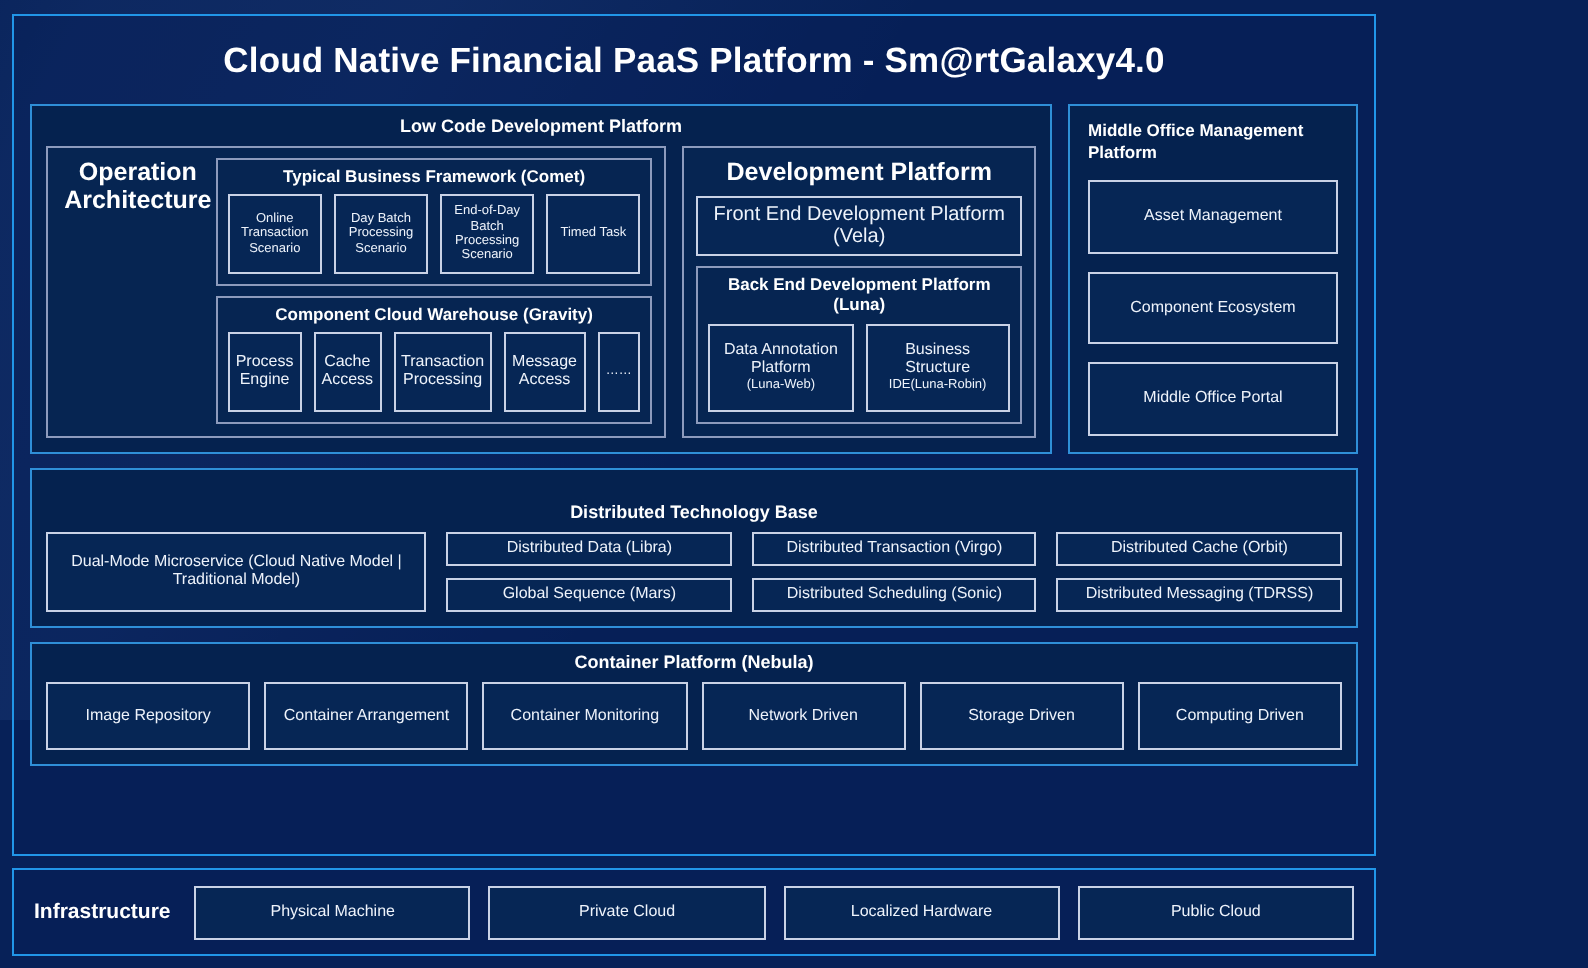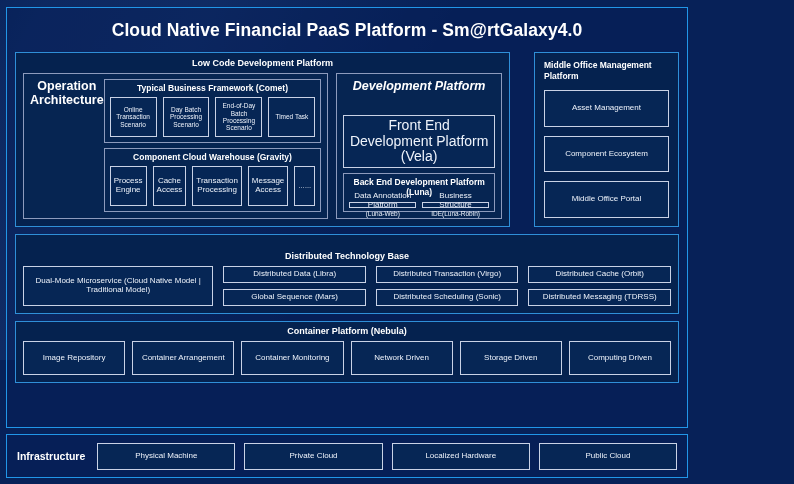--- a/index.html
+++ b/index.html
@@ -163,29 +163,29 @@
   }
   .op-chips > .chip { flex: 1 1 0; }
 
   
   #dev-plat {
     flex: 1 1 0;
     padding: 5px 6px 6px 6px;
     display: flex;
     flex-direction: column;
   }
-  #dev-plat-title { font-size: 12.5px; margin-bottom: 22px; font-style: italic; }
+  #dev-plat-title { font-size: 12.5px; margin-bottom: 5px; }
   #dev-plat-body {
     flex: 1 1 auto;
     display: flex;
     flex-direction: column;
     gap: 5px;
     min-height: 0;
   }
-  #frontend-chip { flex: 0 0 30px; font-size: 14px; }
+  #frontend-chip { flex: 0 0 30px; font-size: 10px; }
   #backend-group {
     flex: 1 1 auto;
     padding: 3px 5px 5px 5px;
     display: flex;
     flex-direction: column;
     min-height: 0;
   }
   #backend-title {
     color: #ffffff;
     font-size: 8.5px;
@@ -201,21 +201,20 @@
   }
   #backend-chips > .chip { flex: 1 1 0; flex-direction: column; }
   .chip-sub { font-size: 6.5px; display: block; }
 
   
   #middle-office {
     flex: 0 0 145px;
     padding: 7px 9px 8px 9px;
     display: flex;
     flex-direction: column;
-    margin-left: 16px;
   }
   #middle-office-title {
     color: #ffffff;
     font-size: 8.5px;
     font-weight: bold;
     text-align: left;
     line-height: 1.3;
     margin-bottom: 8px;
   }
   #middle-office-items {

